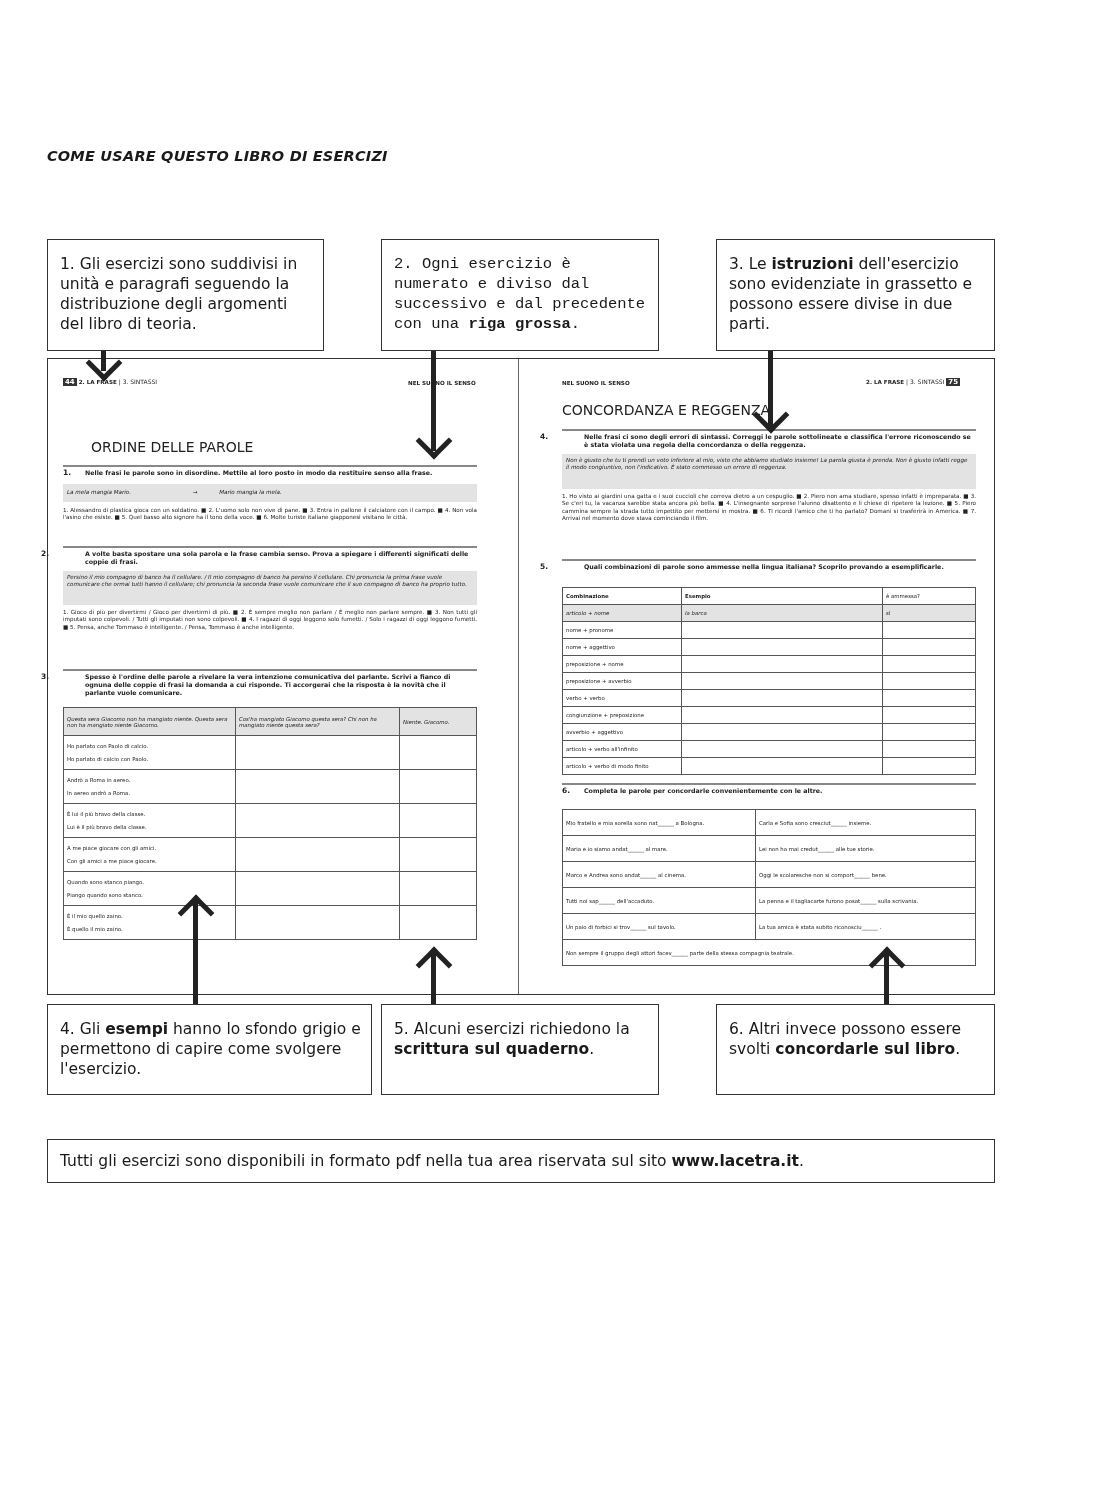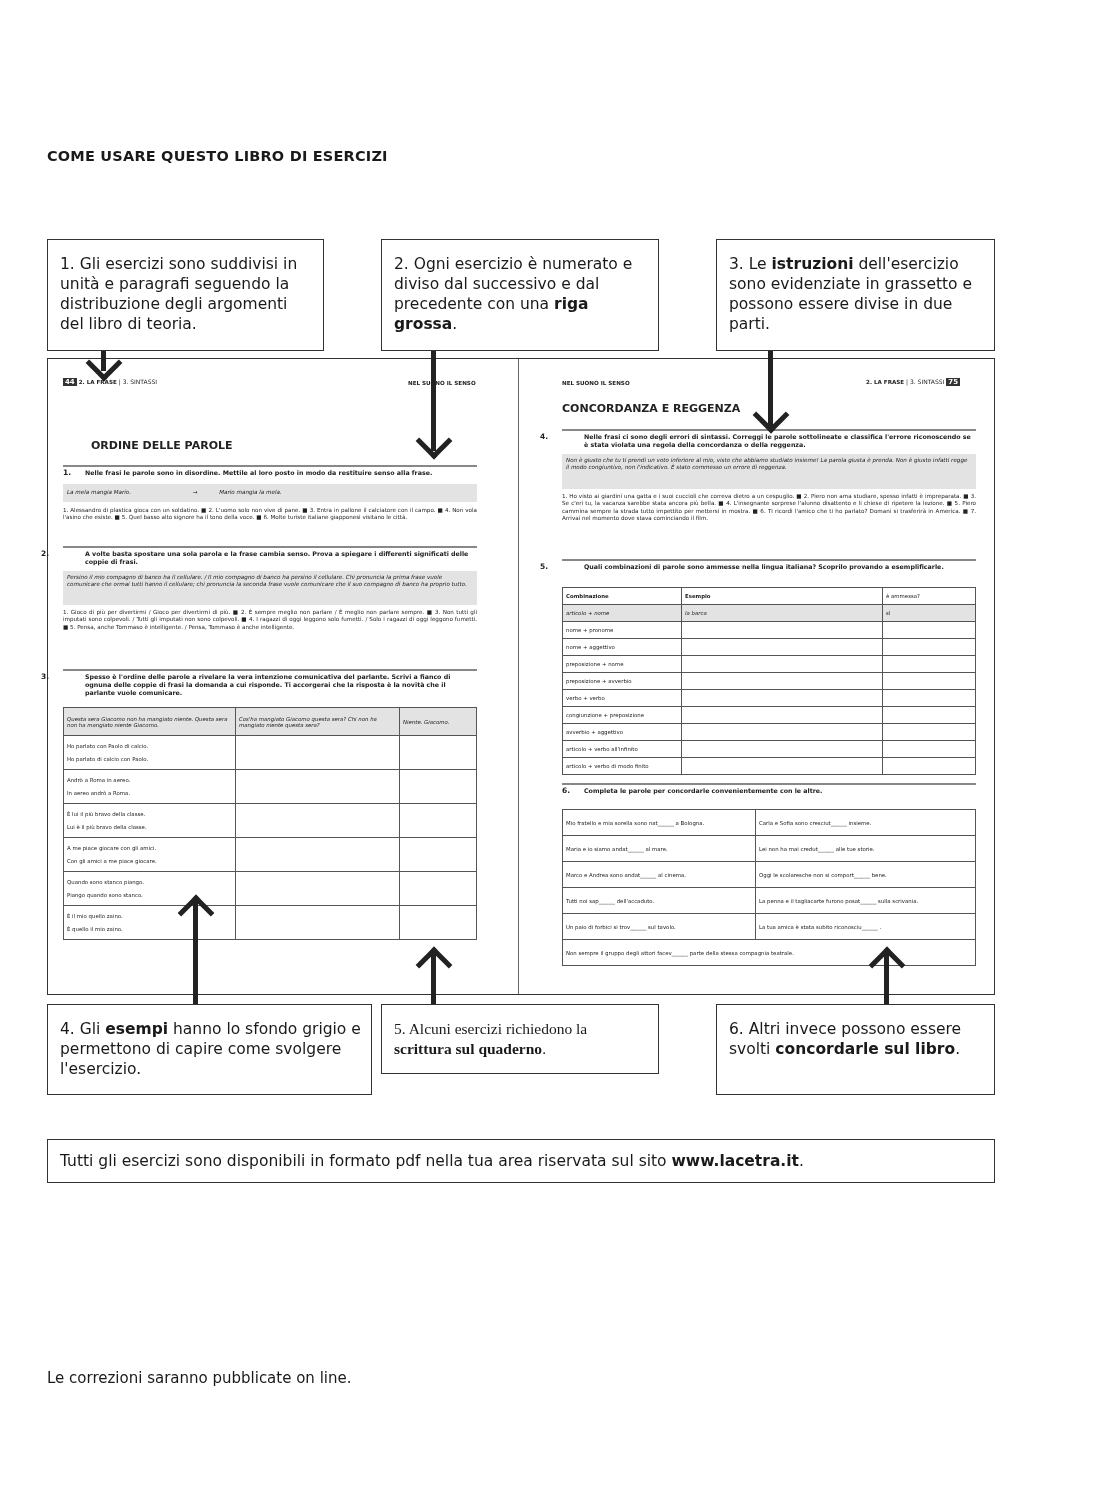--- a/index.html
+++ b/index.html
@@ -1,52 +1,52 @@
 <!DOCTYPE html>
 <html><head>
 <meta charset="utf-8">
 <style>
   * { box-sizing: border-box; margin: 0; padding: 0; }
   body { width: 1093px; height: 1495px; background: #fff; position: relative; font-family: "DejaVu Sans", sans-serif; color: #1a1a1a; overflow: hidden; }
-  .abs { position: absolute; }
+  .abs { position: absolute; font-style: italic; }
   .title { left: 47px; top: 148px; font-size: 14.5px; font-weight: bold; letter-spacing: 0.2px; }
   .callout { position: absolute; border: 1px solid #333; background: #fff; font-size: 15.5px; line-height: 20px; padding: 14px 10px 8px 12px; z-index: 3; }
   .callout b { font-weight: bold; }
   .spread { position: absolute; left: 47px; top: 358px; width: 948px; height: 637px; border: 1px solid #333; background: #fff; z-index: 1; }
   .spine { position: absolute; left: 470px; top: 0; width: 1px; height: 100%; background: #666; }
   .arrow-line { position: absolute; width: 5px; background: #222; z-index: 4; }
   .chev { position: absolute; width: 26px; height: 26px; border-right: 5px solid #222; border-bottom: 5px solid #222; z-index: 4; }
   .chev.down { transform: rotate(45deg); }
   .chev.up { transform: rotate(-135deg); }
 
   .pg { position: absolute; font-family: "DejaVu Sans", sans-serif; color: #222; }
   .tiny { font-size: 6px; }
   .run { font-size: 5.6px; font-weight: bold; }
   .pnum { display: inline-block; background: #333; color: #fff; font-weight: bold; font-size: 7px; padding: 0 2px; }
   .band { position: absolute; background: #575757; color: #fff; font-size: 12px; font-weight: bold; padding: 5px 6px; }
-  .h2 { font-size: 11px; font-weight: bold; }
+  .h2 { font-size: 14px; font-weight: normal; }
   .rule { position: absolute; height: 2px; background: #888; }
   .ex { font-size: 6.3px; font-weight: bold; line-height: 8px; }
   .ex .n { display: inline-block; width: 22px; font-size: 7.5px; }
   .grey { position: absolute; background: #e3e3e3; font-style: italic; font-size: 5.6px; line-height: 7.4px; padding: 3px 4px; }
   .body { font-size: 5.6px; line-height: 7.4px; text-align: justify; }
   table.t { position: absolute; border-collapse: collapse; font-size: 5.4px; }
   table.t td { border: 1px solid #555; padding: 0 3px; vertical-align: middle; }
   table.t tr.head td { background: #e3e3e3; font-style: italic; }
   table.t tr.head2 td { background: #e3e3e3; font-weight: bold; }
 </style>
 </head>
 <body>
 
 <div class="abs title">COME USARE QUESTO LIBRO DI ESERCIZI</div>
 
 <div class="callout" style="left:47px;top:239px;width:277px;height:112px;">
   <span>1. Gli esercizi sono suddivisi in unità e paragrafi seguendo la distribuzione degli argomenti del libro di teoria.</span>
 </div>
-<div class="callout" style="left:381px;top:239px;width:278px;height:112px;">
+<div class="callout" style="left:381px;top:239px;width:278px;height:112px;font-family:Liberation Mono, monospace;">
   <span>2. Ogni esercizio è numerato e diviso dal successivo e dal precedente con una </span><b>riga grossa</b><span>.</span>
 </div>
 <div class="callout" style="left:716px;top:239px;width:279px;height:112px;">
   <span>3. Le </span><b>istruzioni</b><span> dell'esercizio sono evidenziate in grassetto e possono essere divise in due parti.</span>
 </div>
 
 <div class="spread">
   <div class="spine"></div>
 
   <div class="pg tiny" style="left:15px;top:19px;">
@@ -261,26 +261,25 @@
 
 <div class="arrow-line" style="left:431px;top:950px;height:54px;"></div>
 <div class="chev up" style="left:421px;top:952px;"></div>
 
 <div class="arrow-line" style="left:884px;top:950px;height:54px;"></div>
 <div class="chev up" style="left:874px;top:952px;"></div>
 
 <div class="callout" style="left:47px;top:1004px;width:325px;height:91px;">
   <span>4. Gli </span><b>esempi</b><span> hanno lo sfondo grigio e permettono di capire come svolgere l'esercizio.</span>
 </div>
-<div class="callout" style="left:381px;top:1004px;width:278px;height:70px;font-family:Liberation Serif, serif;">
+<div class="callout" style="left:381px;top:1004px;width:278px;height:91px;">
   <span>5. Alcuni esercizi richiedono la </span><b>scrittura sul quaderno</b><span>.</span>
 </div>
 <div class="callout" style="left:716px;top:1004px;width:279px;height:91px;">
   <span>6. Altri invece possono essere svolti </span><b>concordarle sul libro</b><span>.</span>
 </div>
 
 <div class="callout" style="left:47px;top:1139px;width:948px;height:44px;padding:11px 12px;">
   <span>Tutti gli esercizi sono disponibili in formato pdf nella tua area riservata sul sito </span><b>www.lacetra.it</b><span>.</span>
 </div>
 
 <div class="abs" style="left:47px;top:1368px;font-size:15px;line-height:20px;">
-  <div>Le correzioni saranno pubblicate on line.</div>
 </div>
 
 </body></html>

